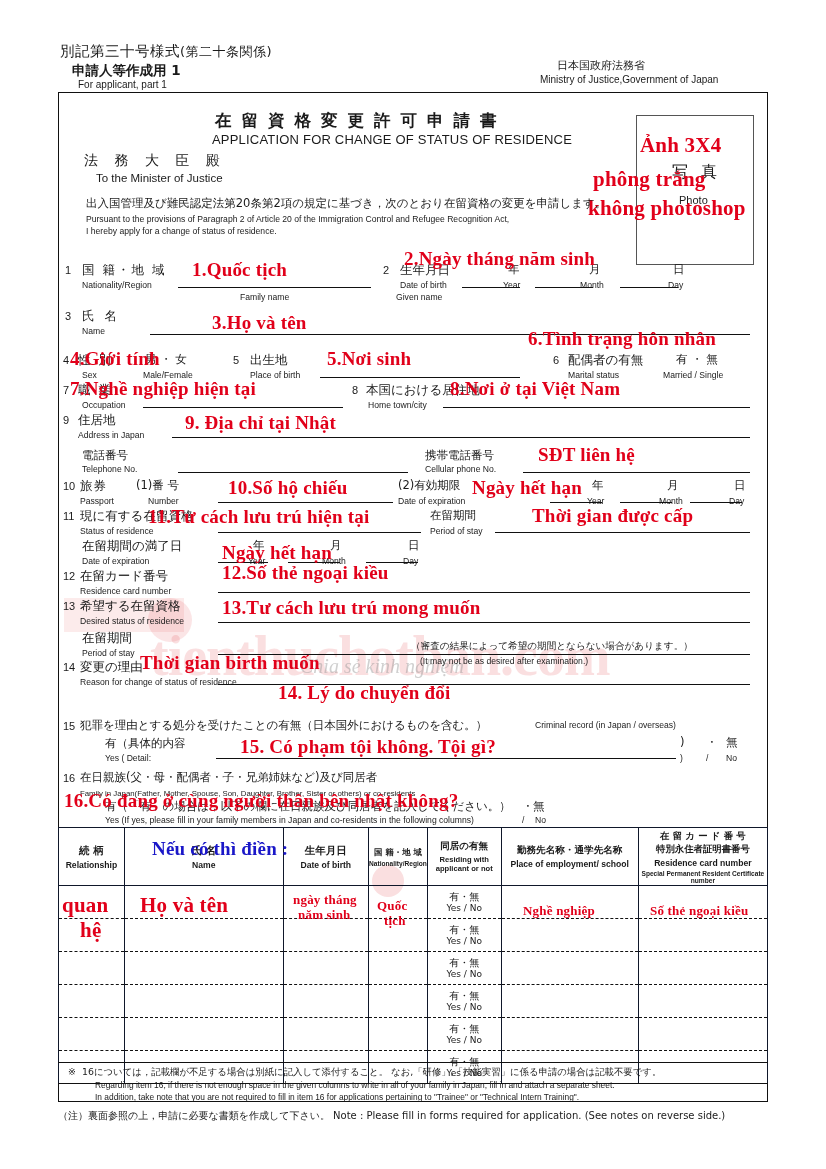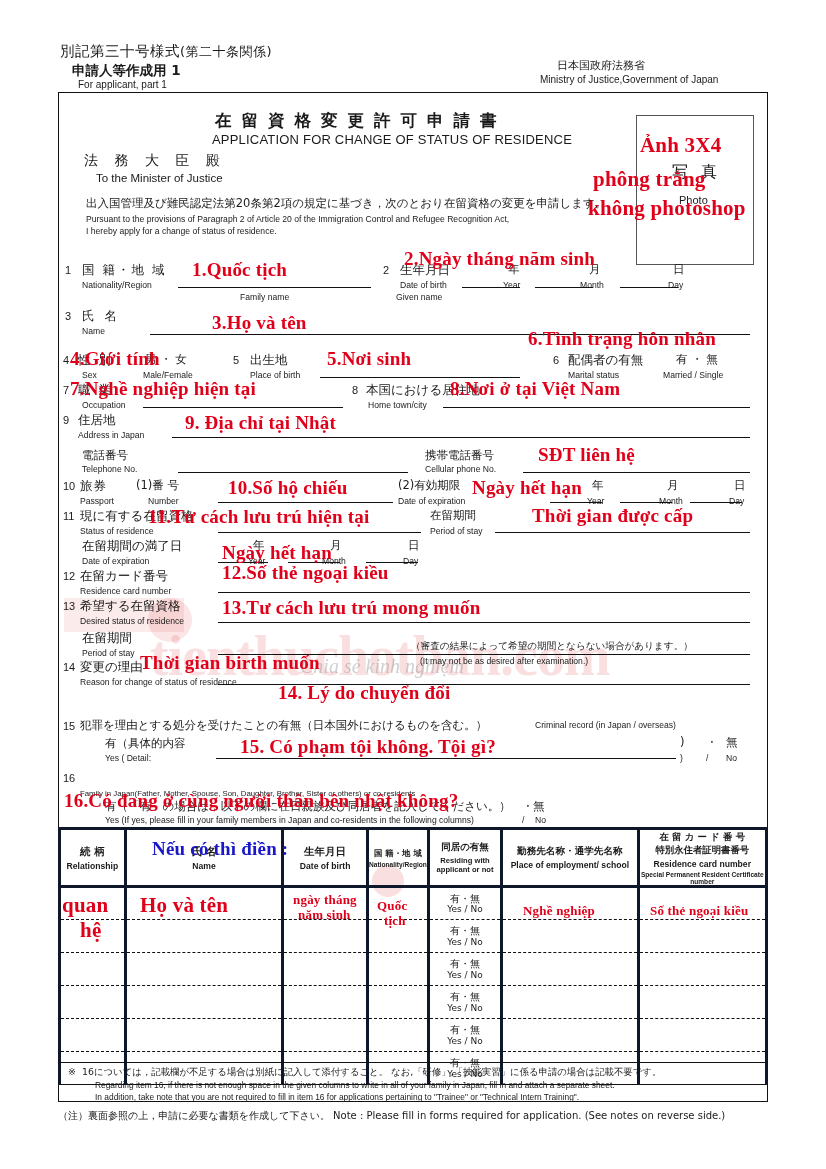--- a/index.html
+++ b/index.html
@@ -59,21 +59,21 @@
     font-size:19px;
     letter-spacing:.2px;
   }
   .vn.xs { font-size:13px; }
   .vn.lg { font-size:21px; }
   .vn-blue { color:#1a17c8; }
 
   
   .fam { position:absolute; left:58px; top:827px; width:710px; border-collapse:collapse; }
   .fam td, .fam th {
-    border:3px solid #0f172a;
+    border:1px solid #0f172a;
     font-family:"DejaVu Sans", sans-serif;
     text-align:center; vertical-align:middle;
     padding:0; color:#1a1a1a;
   }
   .fam thead th { height:58px; }
   .fam .hjp { font-size:10.5px; display:block; font-family:"DejaVu Sans",sans-serif; }
   .fam .hen { font-size:8.6px; display:block; font-family:"Liberation Sans",sans-serif; margin-top:2px;}
   .fam .hen.tiny { font-size:6.6px; }
   .fam tbody td { height:33px; }
   .fam tbody tr td { border-top:1px dashed #111; border-bottom:1px dashed #111; }
@@ -307,20 +307,21 @@
   <div class="rule" style="left:216px; top:758px; width:460px;"></div>
   <div class="t jpl f11" style="left:680px; top:735px;">)</div>
   <div class="t jpl f11" style="left:706px; top:735px;">・</div>
   <div class="t jpl f11" style="left:726px; top:735px;">無</div>
   <div class="t f9" style="left:680px; top:753px;">)</div>
   <div class="t f9" style="left:706px; top:753px;">/</div>
   <div class="t f9" style="left:726px; top:753px;">No</div>
   <div class="vn" style="left:240px; top:736px;">15. Có phạm tội không. Tội gì?</div>
 
   <div class="t num" style="left:63px; top:772px;">16</div>
+  <div class="t jpl" style="left:80px; top:770px; font-size:11.5px;">在日親族(父・母・配偶者・子・兄弟姉妹など)及び同居者</div>
   <div class="t" style="left:80px; top:789px; font-size:7.8px;">Family in Japan(Father, Mother, Spouse, Son, Daughter, Brother, Sister or others) or co-residents</div>
   <div class="t jpl f11" style="left:105px; top:799px;">有（「有」の場合は，以下の欄に在日親族及び同居者を記入してください。）</div>
   <div class="t f9" style="left:105px; top:815px;">Yes (If yes, please fill in your family members in Japan and co-residents in the following columns)</div>
   <div class="t jpl f11" style="left:522px; top:799px;">・</div>
   <div class="t jpl f11" style="left:533px; top:799px;">無</div>
   <div class="t f9" style="left:522px; top:815px;">/</div>
   <div class="t f9" style="left:535px; top:815px;">No</div>
   <div class="vn" style="left:64px; top:790px;">16.Có đang ở cùng người thân bên nhật không?</div>
 
   <table class="fam">

